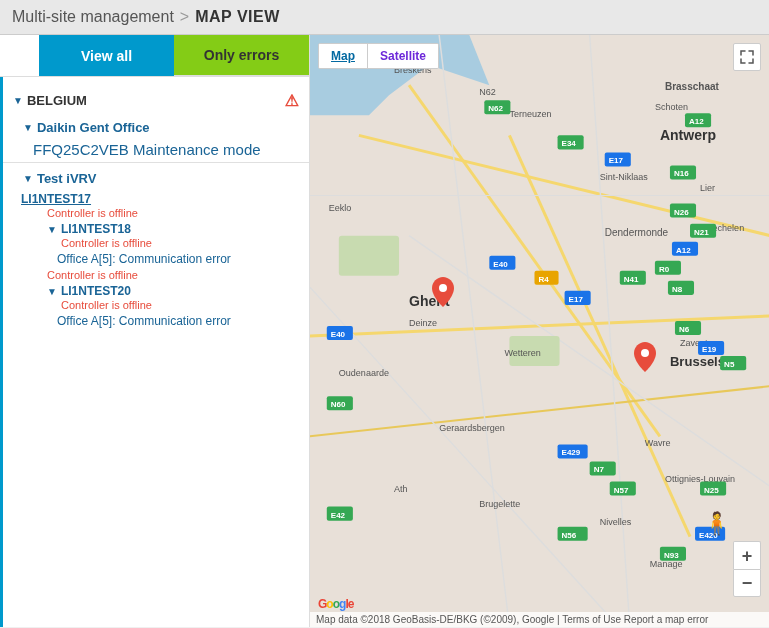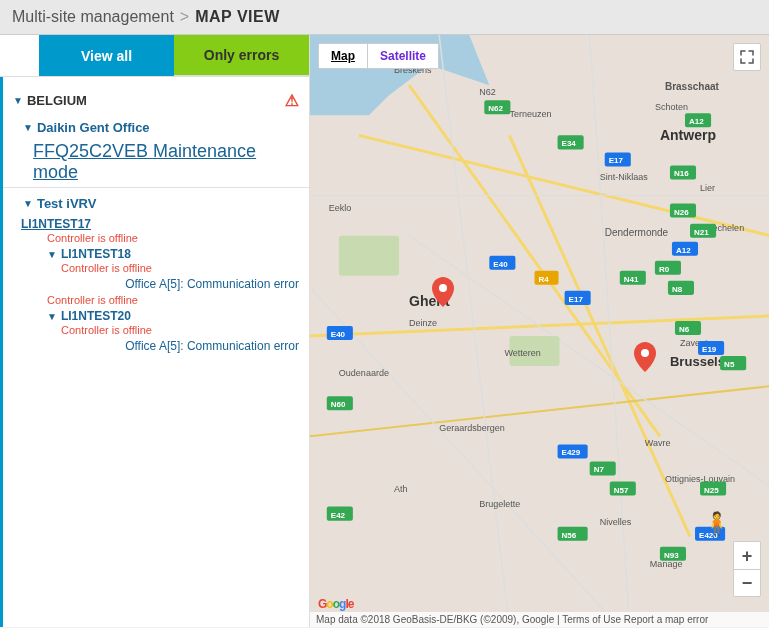--- a/index.html
+++ b/index.html
@@ -90,23 +90,22 @@
       font-size: 13px;
       display: flex;
       align-items: center;
       gap: 4px;
       cursor: pointer;
     }
 
     .tree-unit-name {
       padding: 2px 10px 0 30px;
       color: #1a6496;
-      font-size: 18px;
-      cursor: pointer;
-      text-decoration: underline;
+      font-size: 15px;
+      cursor: pointer;
     }
 
     .tree-device {
       padding: 2px 10px 0 18px;
       font-weight: bold;
       color: #1a6496;
       font-size: 12px;
       display: flex;
       align-items: center;
       gap: 4px;
@@ -135,21 +134,20 @@
       padding: 1px 10px 1px 58px;
       color: #e74c3c;
       font-size: 11px;
     }
 
     .tree-sub-unit {
       padding: 2px 10px 2px 54px;
       color: #1a6496;
       font-size: 12px;
       cursor: pointer;
-      text-align: right;
     }
 
     .left-accent {
       border-left: 3px solid #0099cc;
     }
 
     
     .map-panel {
       flex: 1;
       position: relative;
@@ -174,21 +172,21 @@
       font-size: 12px;
       font-weight: bold;
       cursor: pointer;
       border: none;
       outline: none;
       background: #fff;
       color: #6d28d9;
     }
     .map-control-btn.active {
       background: #fff;
-      color: #000000;
+      color: #0369a1;
       text-decoration: underline;
     }
     .map-control-btn:not(:last-child) {
       border-right: 1px solid #ccc;
     }
 
     .map-fullscreen {
       position: absolute;
       top: 8px;
       right: 8px;

